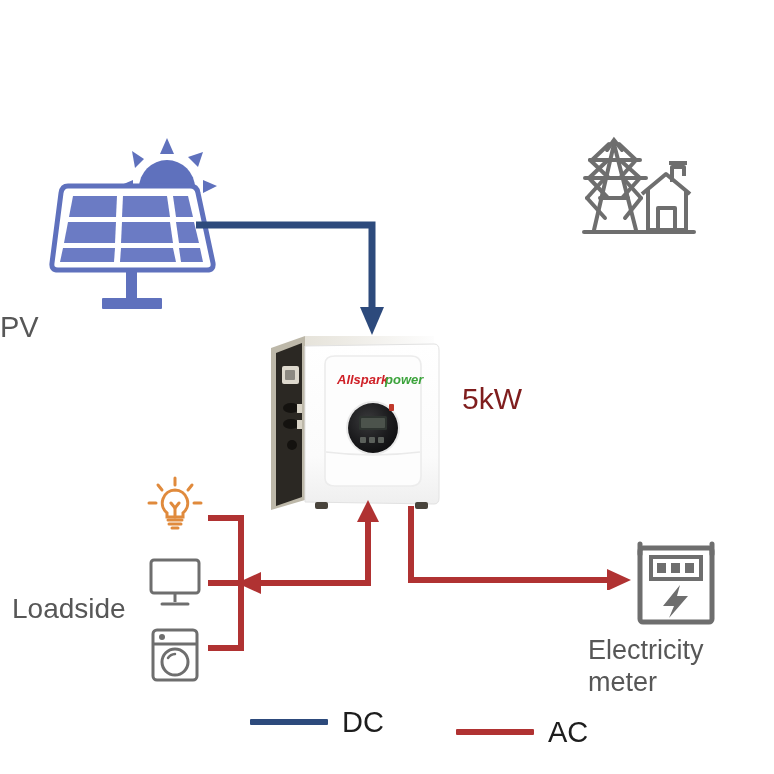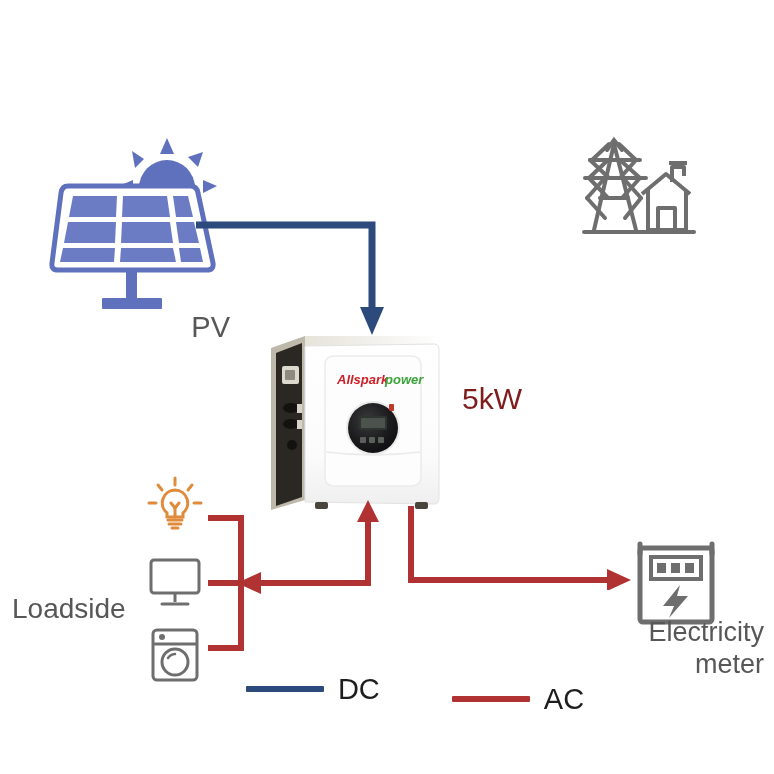--- a/index.html
+++ b/index.html
@@ -21,29 +21,29 @@
   .label {
     position: absolute;
     color: #575757;
     font-family: "Liberation Sans", sans-serif;
     white-space: pre;
     line-height: 1.18;
   }
 
   
   #pv-icon { left: 40px; top: 138px; width: 190px; height: 180px; }
-  #pv-label { left: 0px; top: 310px; width: 230px; text-align: right; font-size: 29px; }
+  #pv-label { left: 0px; top: 310px; width: 230px; text-align: left; font-size: 29px; }
 
   
   #grid-icon { left: 578px; top: 136px; width: 120px; height: 105px; }
   #grid-label { left: 528px; top: 247px; width: 220px; text-align: center; font-size: 29px; }
 
   
   #meter-icon { left: 632px; top: 538px; width: 88px; height: 92px; }
-  #meter-label { left: 588px; top: 617px; width: 176px; text-align: right; font-size: 27px; }
+  #meter-label { left: 588px; top: 635px; width: 176px; text-align: left; font-size: 27px; }
 
   
   #load-label { left: 12px; top: 592px; font-size: 28px; }
   #bulb-icon { left: 146px; top: 475px; width: 58px; height: 58px; }
   #monitor-icon { left: 148px; top: 557px; width: 54px; height: 52px; }
   #washer-icon { left: 150px; top: 627px; width: 50px; height: 56px; }
 
   
   #inverter { left: 263px; top: 330px; width: 190px; height: 190px; }
   #power-label { left: 462px; top: 381px; font-size: 30px; color: #7f1d1d; }
@@ -52,27 +52,26 @@
   .wire { position: absolute; }
   #dc-wire { left: 190px; top: 215px; width: 210px; height: 125px; }
   #ac-to-inv { left: 350px; top: 500px; width: 60px; height: 90px; }
   #ac-to-meter { left: 405px; top: 500px; width: 230px; height: 90px; }
   #ac-load { left: 205px; top: 500px; width: 180px; height: 155px; }
 
   
   #legend {
     position: absolute;
     left: 250px;
-    top: 667px;
+    top: 700px;
     width: 330px;
     height: 44px;
     display: flex;
     align-items: center;
     gap: 0px;
-    justify-content: center;
   }
   .legend-item {
     display: flex;
     align-items: center;
     gap: 14px;
   }
   .legend-item + .legend-item { margin-left: 72px; margin-top: 20px; }
   .legend-swatch {
     display: block;
     width: 78px;

